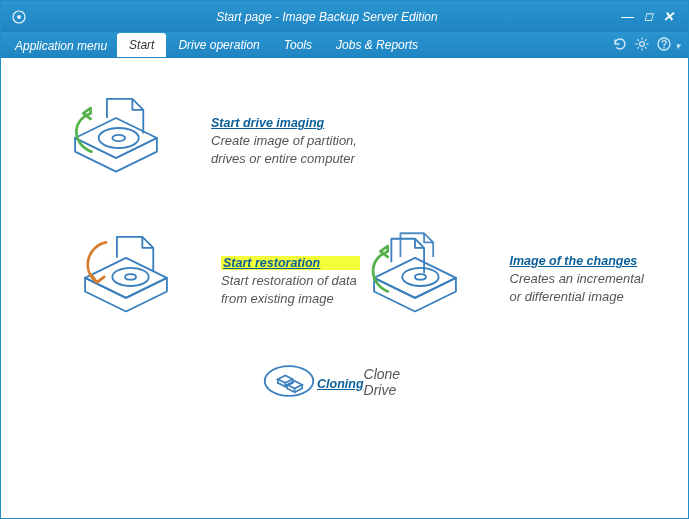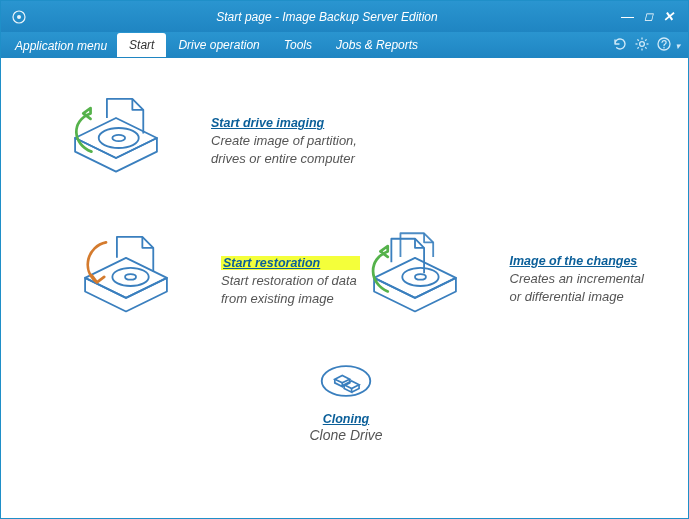--- a/index.html
+++ b/index.html
@@ -101,21 +101,20 @@
     font-style: italic;
     margin-top: 2px;
     line-height: 1.35;
     max-width: 175px;
   }
   .tile.restore { margin-left: 10px; }
   .tile.restore .txt { padding-top: 30px; }
   .center-tile {
     margin-top: 26px;
     display: flex;
-    flex-direction: column;
     align-items: center;
   }
   .center-tile .art { width: 56px; height: 50px; }
   .center-tile .title {
     color: #0b5f99;
     font-weight: 600;
     font-size: 12.5px;
     font-style: italic;
     text-decoration: underline;
     margin-top: 6px;

